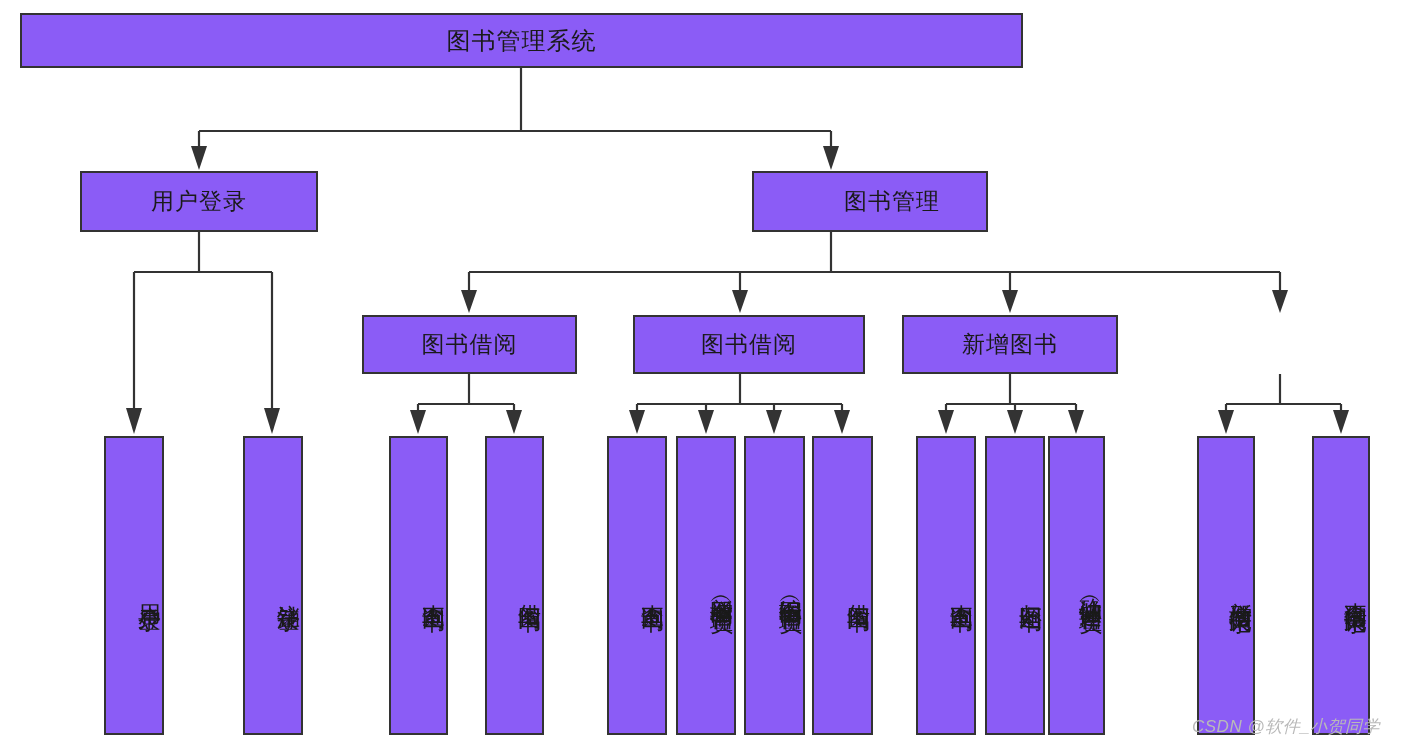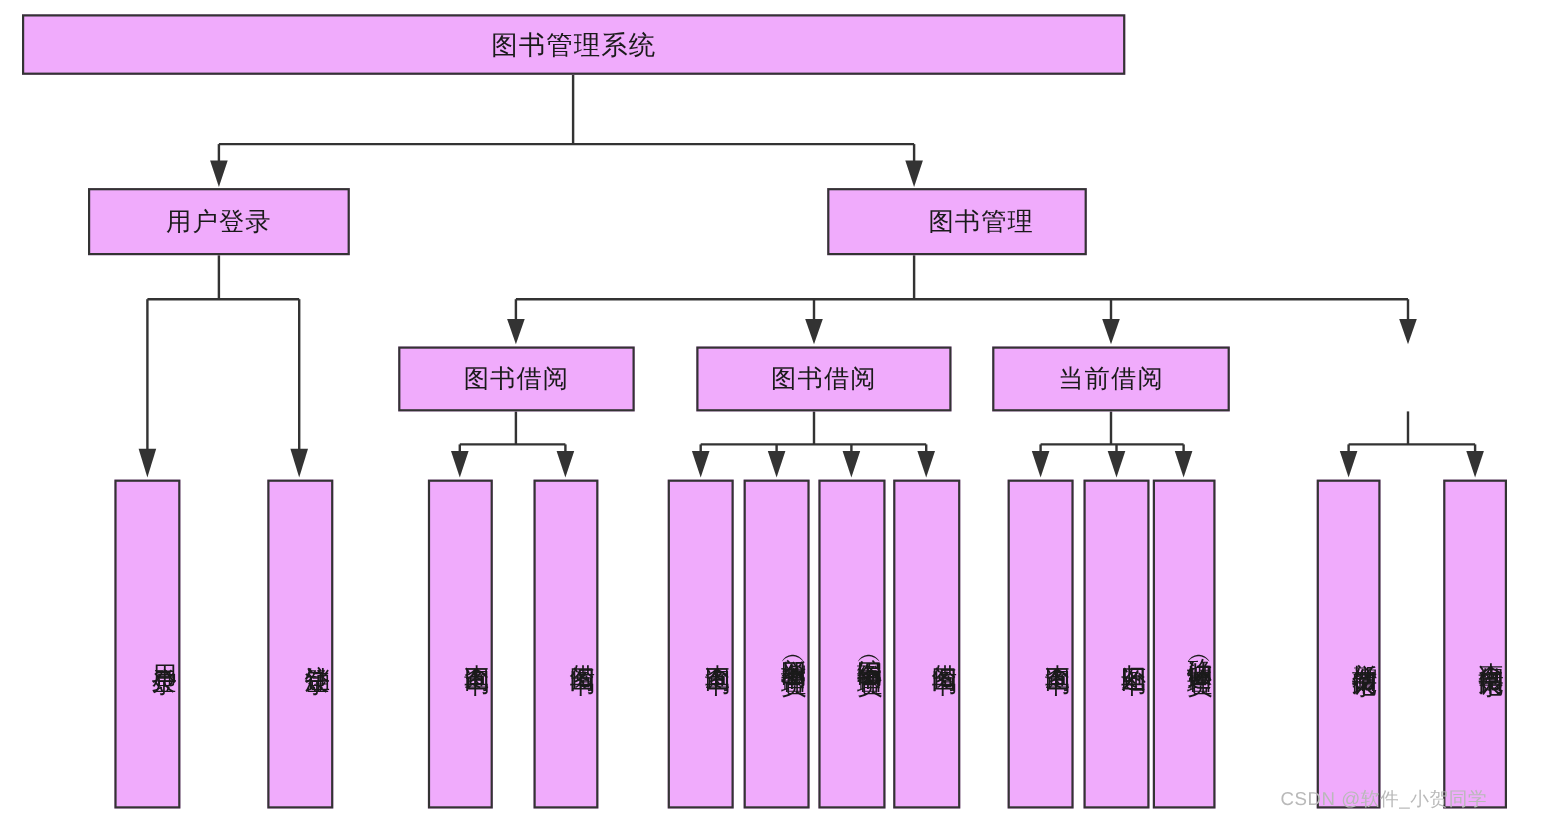--- a/index.html
+++ b/index.html
@@ -14,21 +14,21 @@
     position: relative;
     width: 1405px;
     height: 747px;
     background: #ffffff;
     overflow: hidden;
   }
   .node {
     position: absolute;
     box-sizing: border-box;
     border: 2px solid #333333;
-    background: #f0abfc;
+    background: #8b5cf6;
     display: flex;
     align-items: center;
     justify-content: center;
     color: #1a1a1a;
   }
   .node.horiz {
     font-size: 23px;
     letter-spacing: 1px;
     white-space: nowrap;
   }
@@ -143,21 +143,21 @@
   <div class="node horiz" id="root-node" style="left:20px; top:13px; width:1003px; height:55px;">图书管理系统</div>
 
   <div class="node horiz" style="left:80px; top:171px; width:238px; height:61px;">用户登录</div>
 
   <div class="node horiz" style="left:752px; top:171px; width:236px; height:61px;padding-left:44px;">图书管理</div>
 
   <div class="node horiz" style="left:362px; top:315px; width:215px; height:59px;">图书借阅</div>
 
   <div class="node horiz" style="left:633px; top:315px; width:232px; height:59px;">图书借阅</div>
 
-  <div class="node horiz" style="left:902px; top:315px; width:216px; height:59px;">当前借阅</div>
+  <div class="node horiz" style="left:902px; top:315px; width:216px; height:59px;">新增图书</div>
 
 
   <div class="node vert" style="left:104px; top:436px; width:60px; height:299px;">用户登录</div>
 
   <div class="node vert" style="left:243px; top:436px; width:60px; height:299px;">注销登录</div>
 
   <div class="node vert" style="left:389px; top:436px; width:59px; height:299px;">查询图书</div>
 
   <div class="node vert" style="left:485px; top:436px; width:59px; height:299px;">借阅图书</div>
 
@@ -172,15 +172,15 @@
   <div class="node vert" style="left:916px; top:436px; width:60px; height:299px;">查询图书</div>
 
   <div class="node vert" style="left:985px; top:436px; width:60px; height:299px;">归还图书</div>
 
   <div class="node vert tall-text" style="left:1048px; top:436px; width:57px; height:299px;">确认归还（管理员）</div>
 
   <div class="node vert" style="left:1197px; top:436px; width:58px; height:299px;">新增借阅记录</div>
 
   <div class="node vert" style="left:1312px; top:436px; width:58px; height:299px;">查询借阅记录</div>
 
-  <div class="watermark" style="left:1164px; top:715px;">CSDN @软件_小贺同学</div>
+  <div class="watermark" style="left:1192px; top:715px;font-style:italic;">CSDN @软件_小贺同学</div>
 
 </div>
 
 </body></html>

